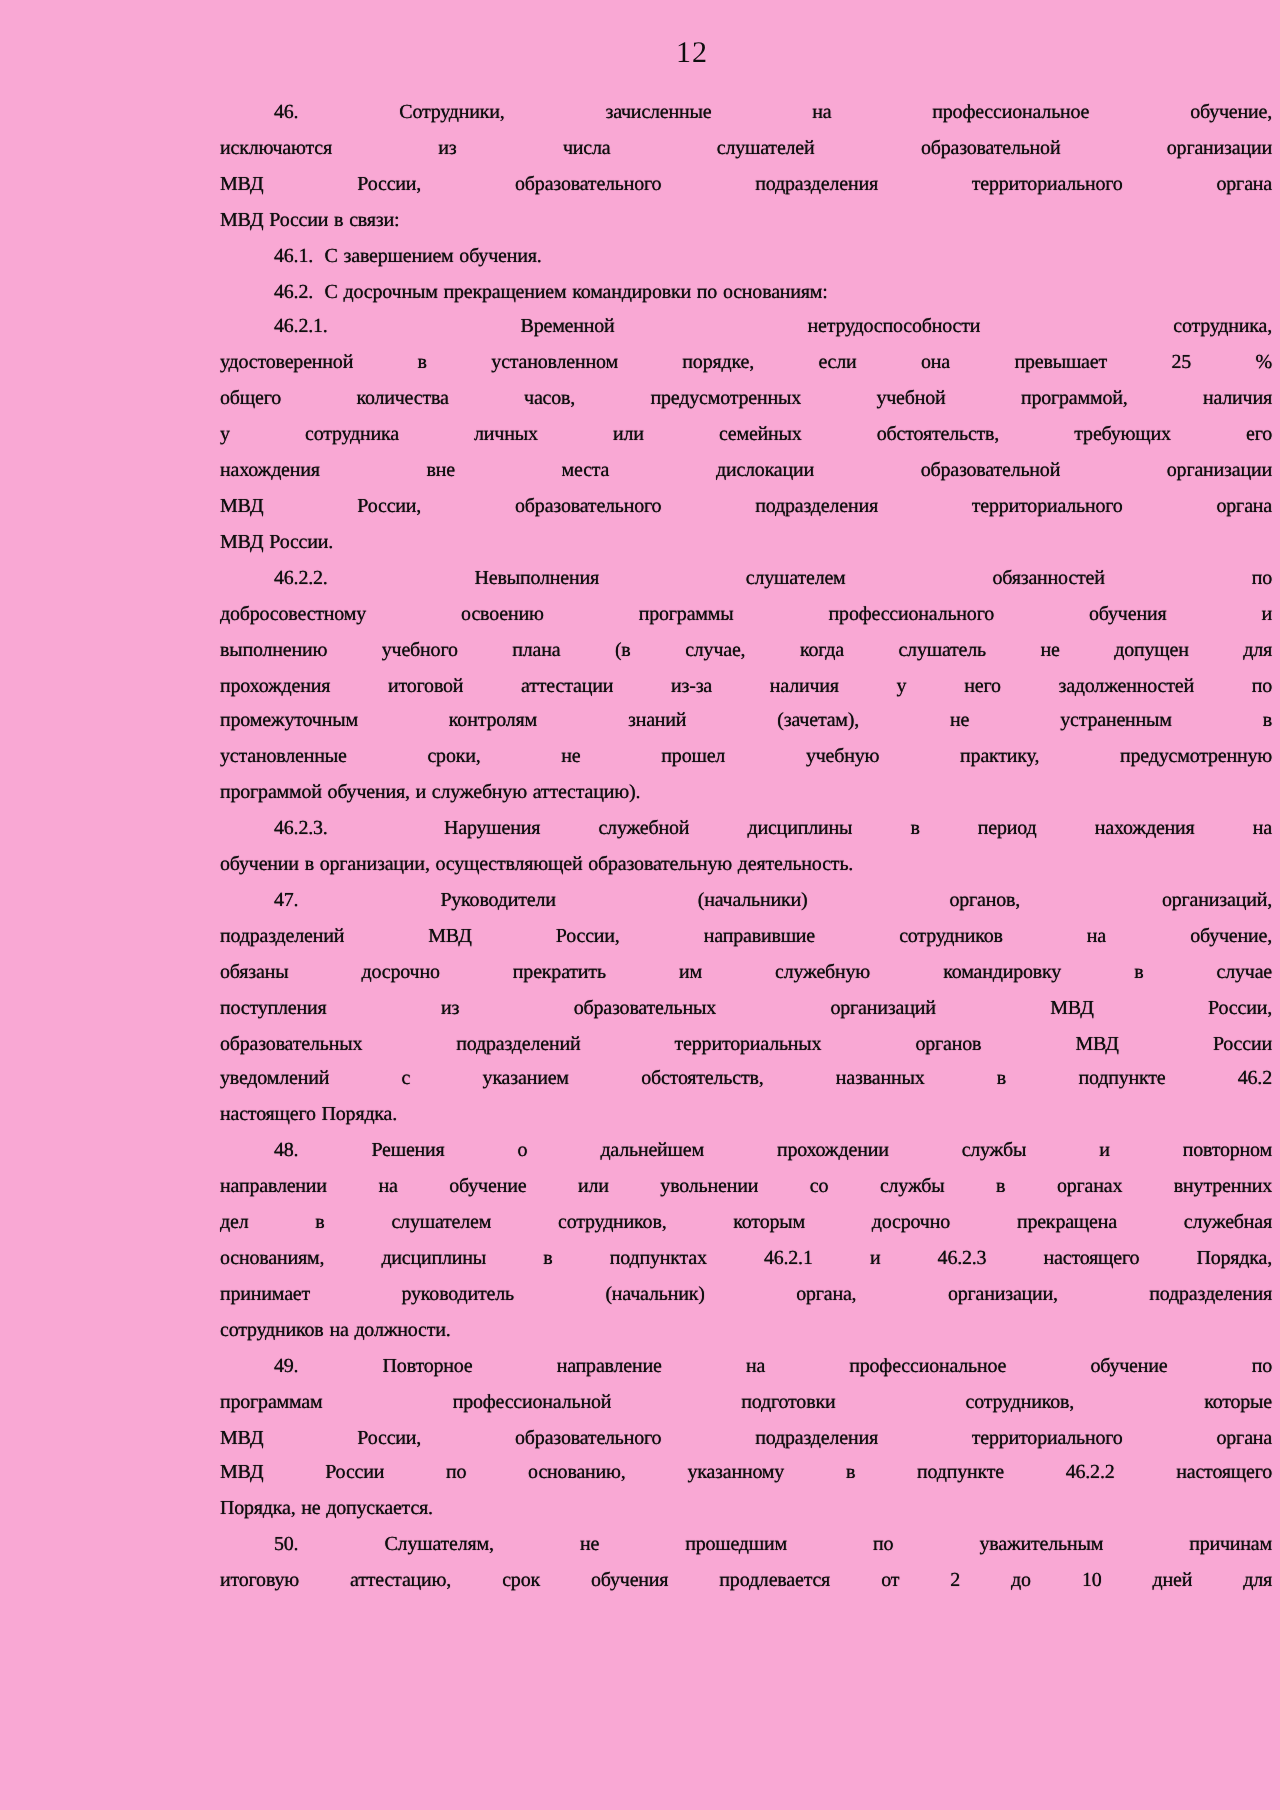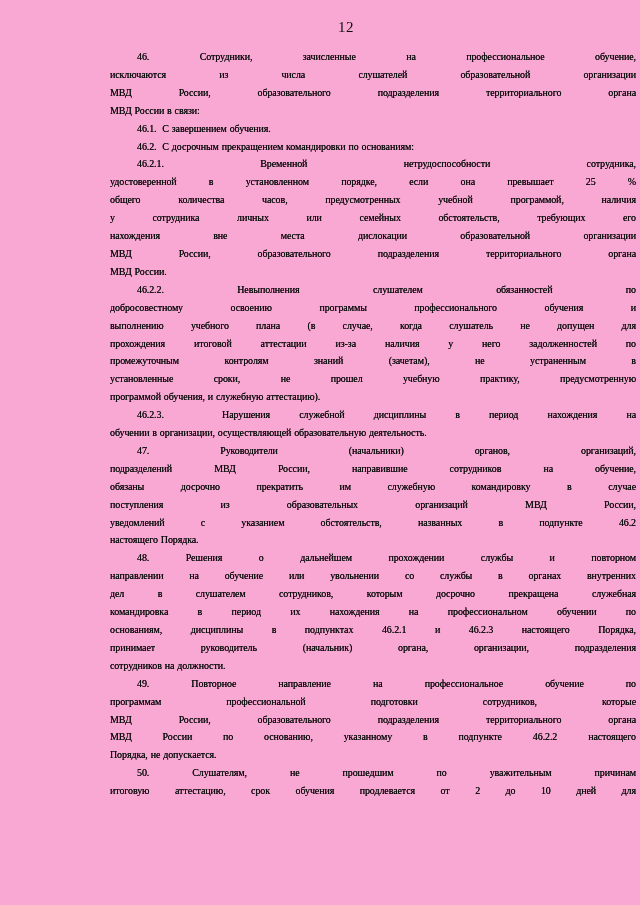--- a/index.html
+++ b/index.html
@@ -88,28 +88,28 @@
       </div>
       <div class="para">
         <div class="line indent just">46.2.3.&nbsp; Нарушения служебной дисциплины в период нахождения на</div>
         <div class="line">обучении в организации, осуществляющей образовательную деятельность.</div>
       </div>
       <div class="para">
         <div class="line indent just">47. Руководители (начальники) органов, организаций,</div>
         <div class="line just">подразделений МВД России, направившие сотрудников на обучение,</div>
         <div class="line just">обязаны досрочно прекратить им служебную командировку в случае</div>
         <div class="line just">поступления из образовательных организаций МВД России,</div>
+        <div class="line just">образовательных подразделений территориальных органов МВД России</div>
         <div class="line just">уведомлений с указанием обстоятельств, названных в подпункте 46.2</div>
         <div class="line">настоящего Порядка.</div>
       </div>
       <div class="para">
         <div class="line indent just">48. Решения о дальнейшем прохождении службы и повторном</div>
         <div class="line just">направлении на обучение или увольнении со службы в органах внутренних</div>
         <div class="line just">дел в слушателем сотрудников, которым досрочно прекращена служебная</div>
-        <div class="line just">командировка в период их нахождения на профессиональном обучении по</div>
         <div class="line just">основаниям, дисциплины в подпунктах 46.2.1 и 46.2.3 настоящего Порядка,</div>
         <div class="line just">принимает руководитель (начальник) органа, организации, подразделения</div>
         <div class="line">сотрудников на должности.</div>
       </div>
       <div class="para">
         <div class="line indent just">49. Повторное направление на профессиональное обучение по</div>
         <div class="line just">программам профессиональной подготовки сотрудников, которые</div>
         <div class="line just">МВД России, образовательного подразделения территориального органа</div>
         <div class="line just">МВД России по основанию, указанному в подпункте 46.2.2 настоящего</div>
         <div class="line">Порядка, не допускается.</div>

